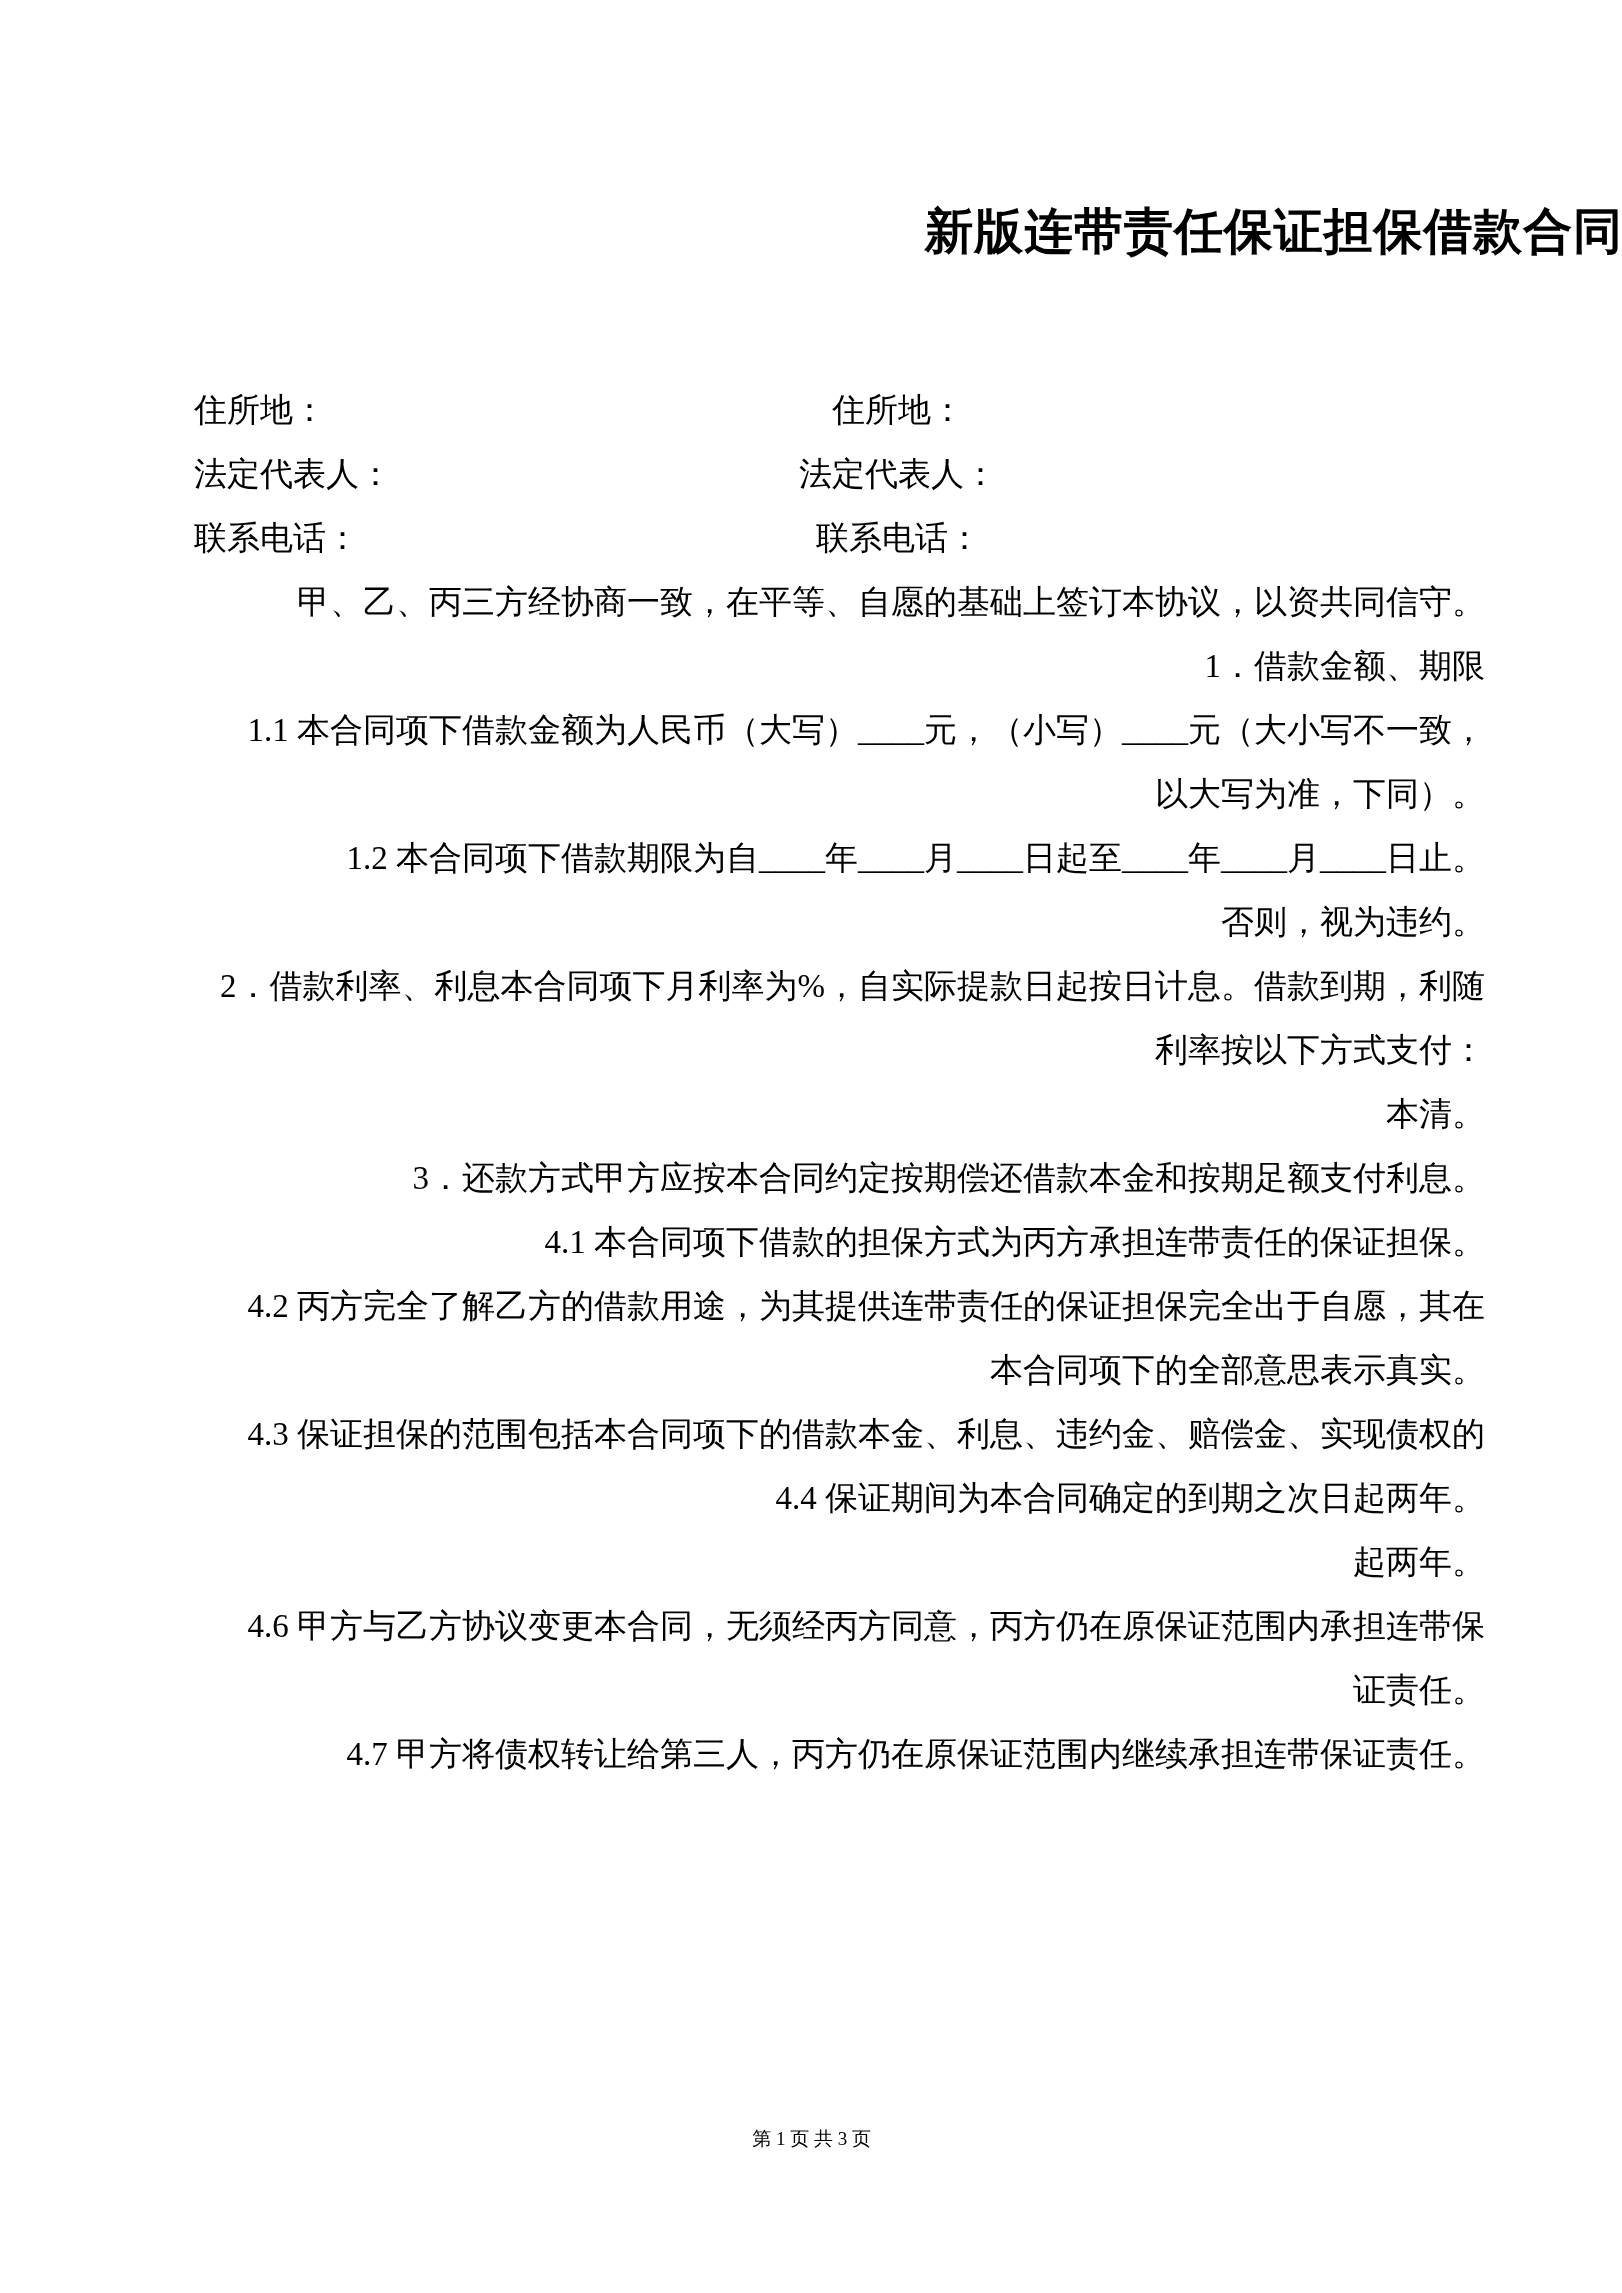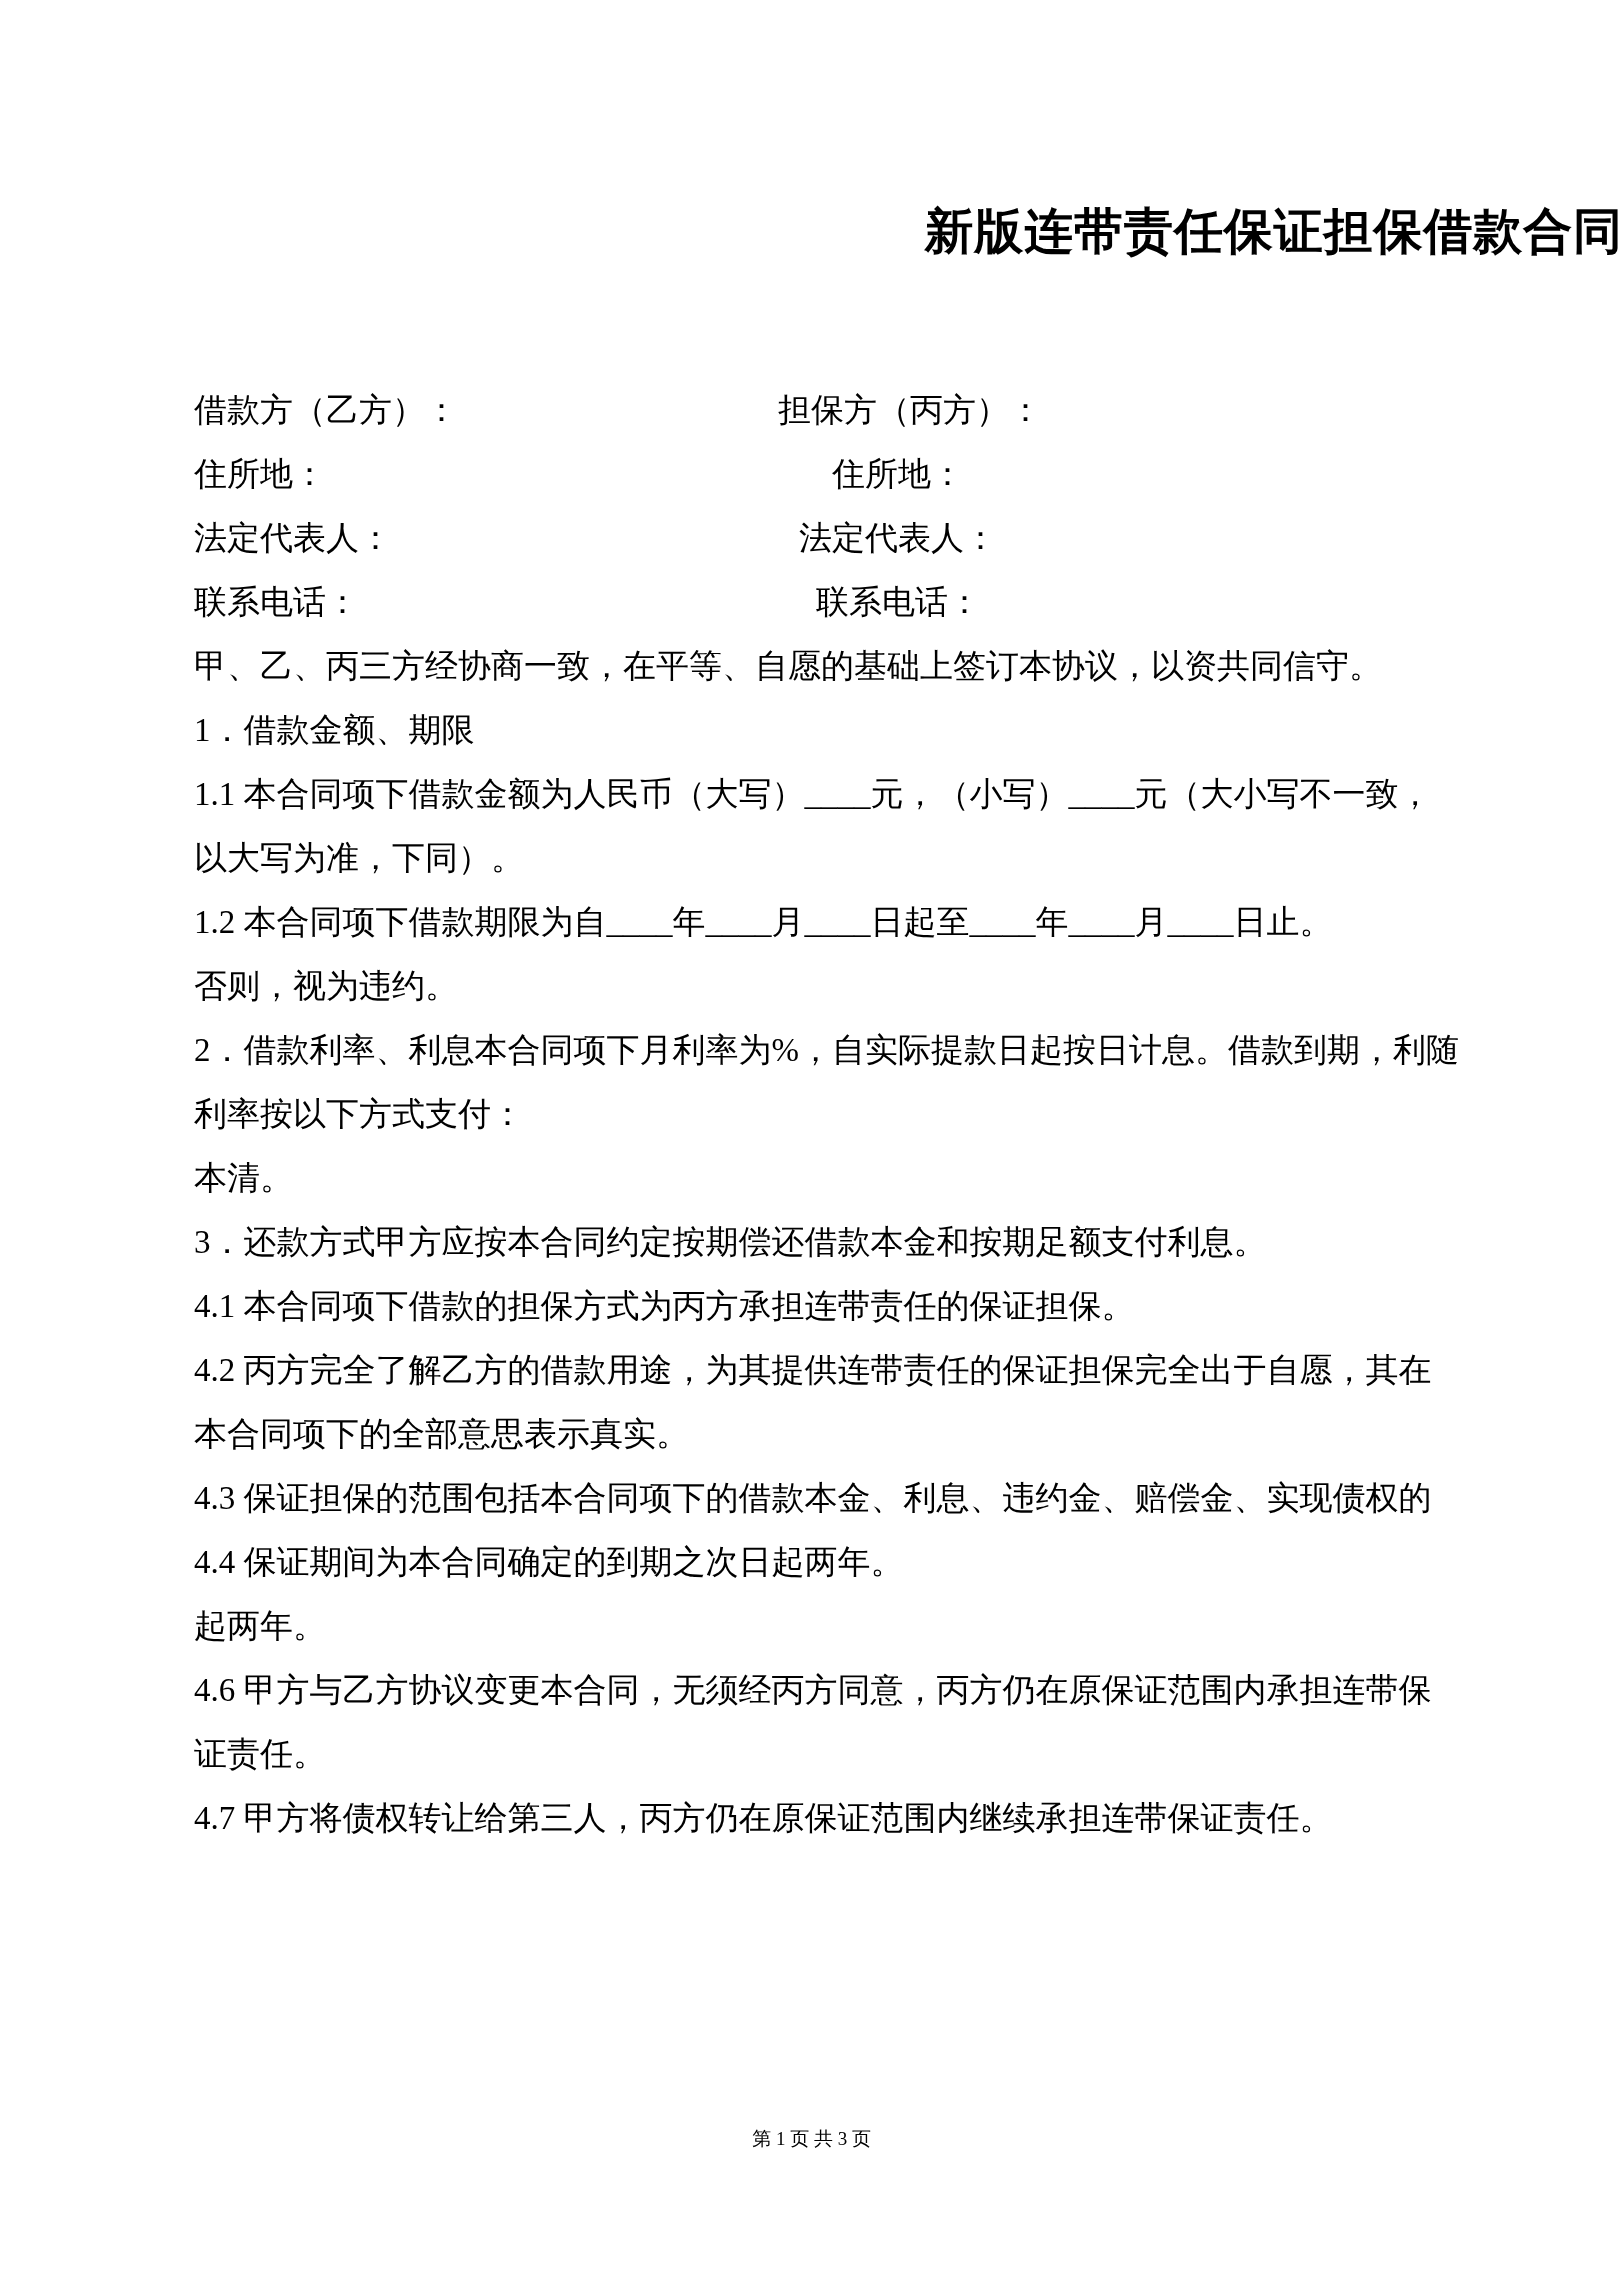--- a/index.html
+++ b/index.html
@@ -32,20 +32,21 @@
     position: absolute;
     left: 194px;
     top: 378px;
     width: 1291px;
   }
   .line {
     height: 64px;
     line-height: 64px;
     font-size: 33px;
     white-space: nowrap;
+    text-align: right;
   }
   .party-row {
     position: relative;
     height: 64px;
     line-height: 64px;
     font-size: 33px;
     white-space: nowrap;
   }
   .party-right {
     position: absolute;
@@ -67,24 +68,20 @@
 </style>
 </head>
 <body>
 
 <div class="page">
 
   <div class="doc-title">新版连带责任保证担保借款合同</div>
 
   <div class="content">
 
-    <div class="party-row">
-      <span>借款方（乙方）：</span>
-      <span class="party-right pr-0">担保方（丙方）：</span>
-    </div>
     <div class="party-row">
       <span>住所地：</span>
       <span class="party-right pr-1">住所地：</span>
     </div>
     <div class="party-row">
       <span>法定代表人：</span>
       <span class="party-right pr-2">法定代表人：</span>
     </div>
     <div class="party-row">
       <span>联系电话：</span>

